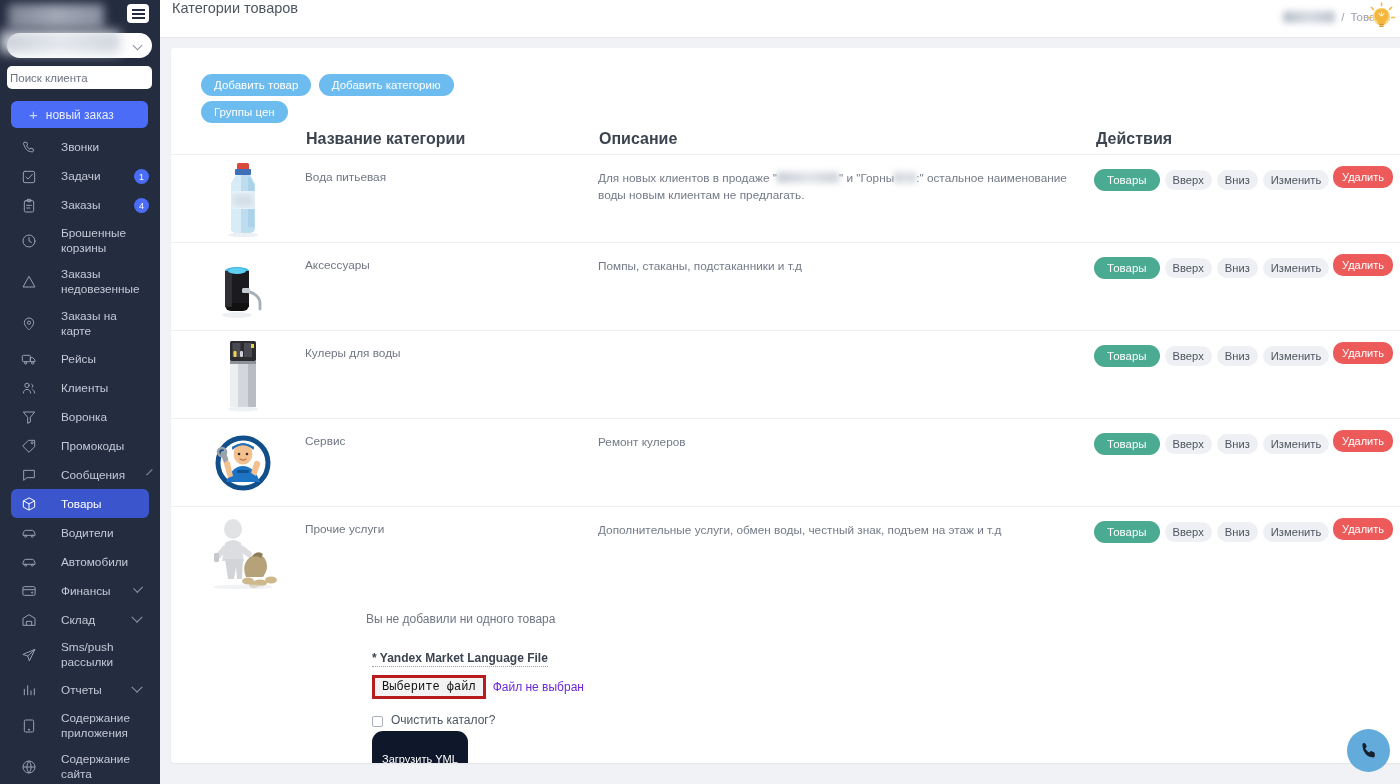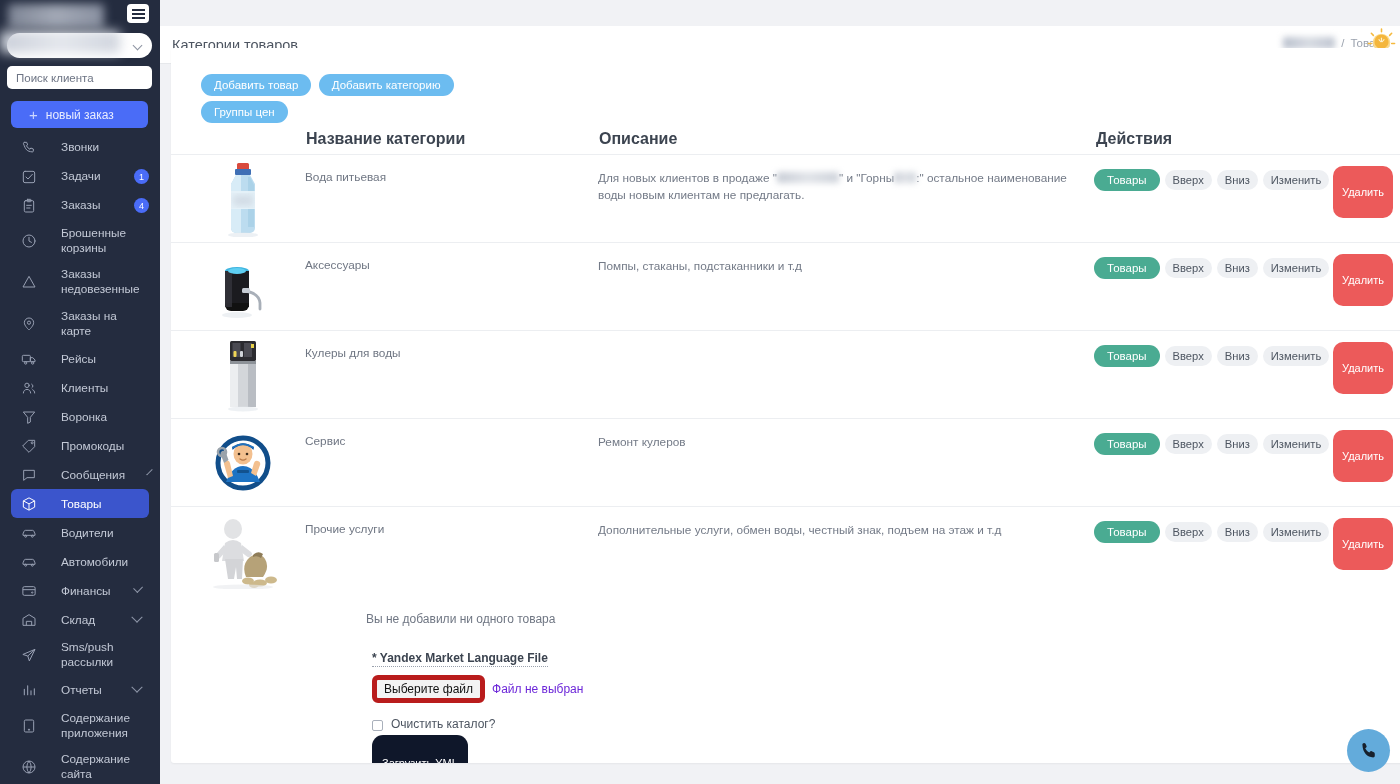--- a/index.html
+++ b/index.html
@@ -65,21 +65,21 @@
   .sb-search {
     position: absolute; left: 7px; top: 66px;
     width: 145px; height: 23px;
     background: #fff;
     border-radius: 5px;
     display: flex; align-items: center;
   }
   .sb-search input {
     border: 0; outline: 0; background: transparent;
     flex: 1; height: 100%;
-    padding-left: 9px;
+    padding-left: 3px;
     font-size: 11.5px; color: #5a6272;
     font-family: "Liberation Sans", sans-serif;
   }
   .sb-search input::placeholder { color: #6d7484; }
 
   .sb-neworder {
     position: absolute; left: 11px; top: 101px;
     width: 137px; height: 27px;
     background: #4a6cf7;
     border-radius: 6px;
@@ -139,21 +139,21 @@
   #main {
     position: absolute; left: 160px; top: 0;
     width: 1240px; height: 784px;
     background: #f1f2f5;
   }
   #topbar {
     position: relative;
     height: 38px;
     background: #fff;
     border-bottom: 1px solid #e6e8eb;
-    display: flex; align-items: center; margin-top: 26px;
+    display: flex; align-items: flex-start;
   }
   #page-title {
     margin-left: 12px;
     font-size: 14.5px;
     color: #4d5561;
   }
   #breadcrumb {
     position: absolute; right: 10px; top: 11px;
     display: flex; align-items: center; gap: 6px;
     font-size: 11.5px; color: #9aa1ad;
@@ -251,44 +251,44 @@
   }
   .btn-gray {
     background: #eef0f3; color: #4d5561; border: 0;
     font-size: 11.2px; font-family: "Liberation Sans", sans-serif;
     padding: 4px 8px; border-radius: 10px;
   }
   .btn-red {
     position: absolute; left: 1162px; top: 11px;
     background: #ec5a5a; color: #fff; border: 0;
     font-size: 11px; font-family: "Liberation Sans", sans-serif;
-    padding: 20px 9px; border-radius: 10px;
+    padding: 5px 9px; border-radius: 10px;
   }
 
   .empty-note {
     position: absolute; left: 195px; top: 564px;
     font-size: 12px; color: #6f7683;
   }
 
   .upload-form { position: absolute; left: 201px; top: 600px; }
   .yml-label {
     font-size: 12px; font-weight: bold; color: #3c4450;
     border-bottom: 1px dotted #9aa1ad;
     display: inline-block;
     padding-bottom: 1px;
   }
   .file-row { margin-top: 8px; display: flex; align-items: center; gap: 7px; }
   .file-btn {
-    border: 5px solid #b91c1c;
+    border: 3px solid #b91c1c;
     background: #f3f3f3;
-    border-radius: 6px;
+    border-radius: 0;
     padding: 2px 7px;
     font-size: 12px;
     color: #111;
-    font-family: Liberation Sans, sans-serif;
+    font-family: Liberation Mono, monospace;
   }
   .file-name { font-size: 12px; color: #6d28d9; }
   .chk-row { margin-top: 14px; display: flex; align-items: flex-end; gap: 8px; }
   .chk-box {
     width: 11px; height: 11px;
     border: 1px solid #a9b0bb;
     border-radius: 2px;
     background: #fff;
   }
   .chk-label { font-size: 12px; color: #4d5561; }

